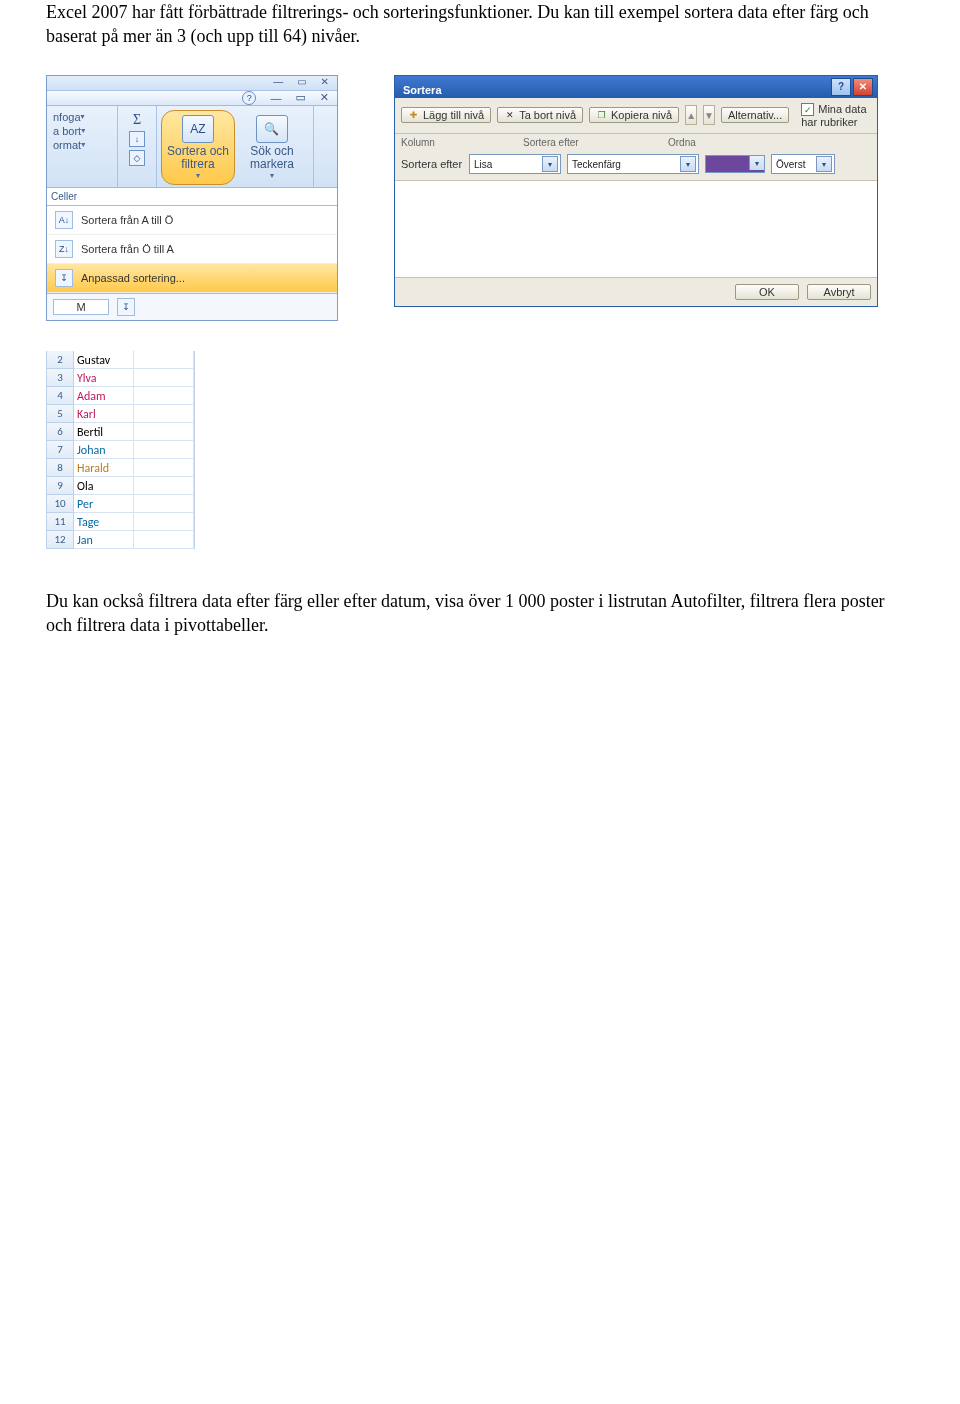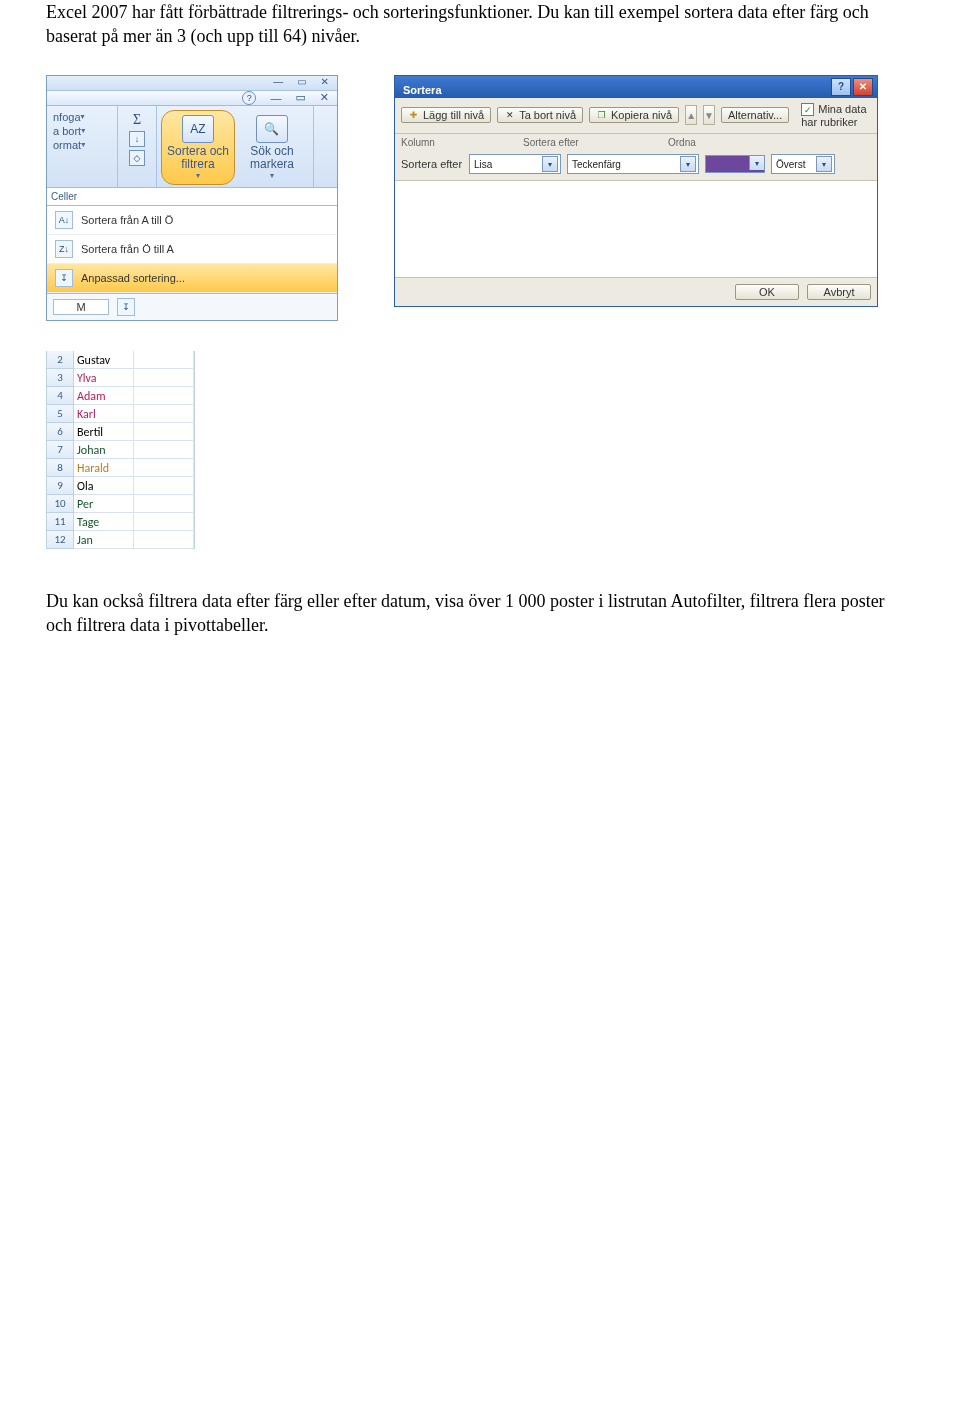--- a/index.html
+++ b/index.html
@@ -64,21 +64,21 @@
 .dlgbody{height:96px;background:#fff;border-top:1px solid #c5c2b3;border-bottom:1px solid #c5c2b3}
 .dlgfoot{background:#eceae1;padding:6px;display:flex;justify-content:flex-end;gap:8px}
 .okbtn{border:1px solid #9b9884;background:linear-gradient(#fdfdfa,#e6e3d5);width:62px;text-align:center;padding:1px 0;border-radius:2px}
 
 
 .sheet{width:148px;font-family:Calibri,Tahoma,sans-serif;font-size:12px;border-right:1px solid #c2d4ea;margin-bottom:40px}
 .srow{display:flex;height:18px}
 .rownum{width:26px;background:linear-gradient(#f1f6fc,#e0ebf8);border:1px solid #bcd1ea;border-top:none;text-align:center;color:#3b5d8a;font-size:11px;line-height:18px}
 .scell{flex:1;border-bottom:1px solid #d7e3f2;border-right:1px solid #d7e3f2;padding:0 3px;line-height:18px}
 .scell.b{color:#be185d}
-.scell.r{color:#14532d}
+.scell.r{color:#0369a1}
 .scell.o{color:#c07a1a}
 .footer{position:absolute;bottom:18px;right:46px;left:46px;border-top:1px solid #000;text-align:right;padding-top:2px;font-size:14px}
 </style>
 </head>
 <body>
 
 <div class="page">
   <p class="para">Excel 2007 har fått förbättrade filtrerings- och sorteringsfunktioner. Du kan till exempel sortera data efter färg och baserat på mer än 3 (och upp till 64) nivåer.</p>
 
   <div class="figrow">

